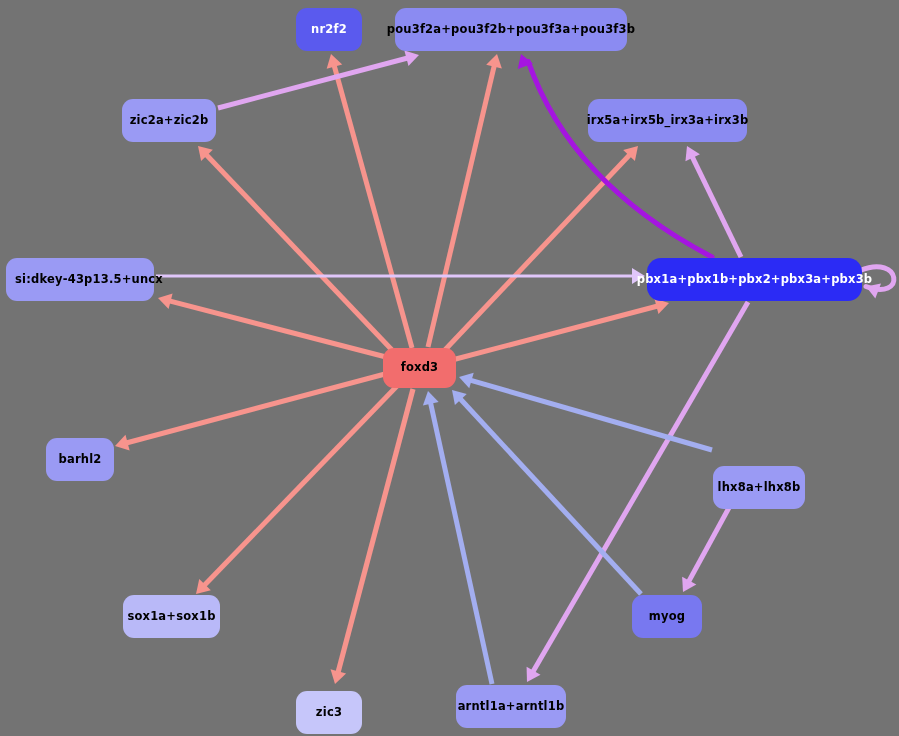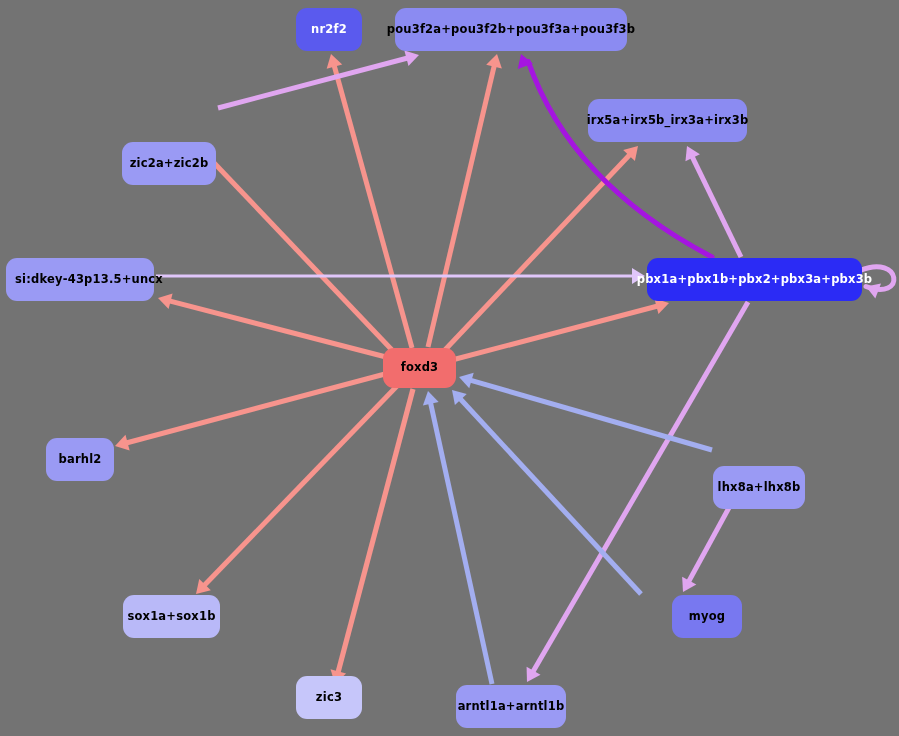--- a/index.html
+++ b/index.html
@@ -125,48 +125,48 @@
       <polygon points="428.00,391.00 422.90,405.42 438.65,401.98" fill="#A3AEF0"></polygon>
     </svg>
 
   <div id="node-layer">
       <div class="node" style="left: 296px; top: 8px; width: 66px; height: 43px; background: rgb(90, 90, 238); color: rgb(255, 255, 255);">
         <span class="node-label">nr2f2</span>
       </div>
       <div class="node" style="left: 395px; top: 8px; width: 232px; height: 43px; background: rgb(139, 139, 242); color: rgb(0, 0, 0);">
         <span class="node-label">pou3f2a+pou3f2b+pou3f3a+pou3f3b</span>
       </div>
-      <div class="node" style="left: 122px; top: 99px; width: 94px; height: 43px; background: rgb(154, 154, 244); color: rgb(0, 0, 0); margin-top: 43px;">
+      <div class="node" style="left: 122px; top: 99px; width: 94px; height: 43px; background: rgb(154, 154, 244); color: rgb(0, 0, 0);">
         <span class="node-label">zic2a+zic2b</span>
       </div>
       <div class="node" style="left: 588px; top: 99px; width: 159px; height: 43px; background: rgb(139, 139, 242); color: rgb(0, 0, 0); text-align: center;">
         <span class="node-label">irx5a+irx5b_irx3a+irx3b</span>
       </div>
       <div class="node" style="left: 6px; top: 258px; width: 148px; height: 43px; background: rgb(154, 154, 244); color: rgb(0, 0, 0); padding-left: 18px;">
         <span class="node-label">si:dkey-43p13.5+uncx</span>
       </div>
-      <div class="node" style="left: 647px; top: 258px; width: 215px; height: 43px; background: rgb(43, 43, 245); color: rgb(255, 255, 255);">
+      <div class="node" style="left: 647px; top: 258px; width: 215px; height: 43px; background: rgb(43, 43, 245); color: rgb(255, 255, 255); border-radius: 14px;">
         <span class="node-label">pbx1a+pbx1b+pbx2+pbx3a+pbx3b</span>
       </div>
       <div class="node" style="left: 383px; top: 348px; width: 73px; height: 40px; background: rgb(242, 109, 109); color: rgb(0, 0, 0);">
         <span class="node-label">foxd3</span>
       </div>
       <div class="node" style="left: 46px; top: 438px; width: 68px; height: 43px; background: rgb(154, 154, 244); color: rgb(0, 0, 0);">
         <span class="node-label">barhl2</span>
       </div>
       <div class="node" style="left: 713px; top: 438px; width: 92px; height: 43px; background: rgb(154, 154, 244); color: rgb(0, 0, 0); margin-top: 28px;">
         <span class="node-label">lhx8a+lhx8b</span>
       </div>
       <div class="node" style="left: 123px; top: 595px; width: 97px; height: 43px; background: rgb(185, 185, 248); color: rgb(0, 0, 0);">
         <span class="node-label">sox1a+sox1b</span>
       </div>
-      <div class="node" style="left: 632px; top: 595px; width: 70px; height: 43px; background: rgb(120, 120, 240); color: rgb(0, 0, 0); margin-left: 40px;">
+      <div class="node" style="left: 632px; top: 595px; width: 70px; height: 43px; background: rgb(120, 120, 240); color: rgb(0, 0, 0);">
         <span class="node-label">myog</span>
       </div>
-      <div class="node" style="left: 296px; top: 676px; width: 66px; height: 43px; background: rgb(198, 198, 250); color: rgb(0, 0, 0);">
+      <div class="node" style="left: 296px; top: 691px; width: 66px; height: 43px; background: rgb(198, 198, 250); color: rgb(0, 0, 0);">
         <span class="node-label">zic3</span>
       </div>
       <div class="node" style="left: 456px; top: 685px; width: 110px; height: 43px; background: rgb(154, 154, 244); color: rgb(0, 0, 0);">
         <span class="node-label">arntl1a+arntl1b</span>
       </div>
     </div>
 
 </div>
 
 </body></html>

